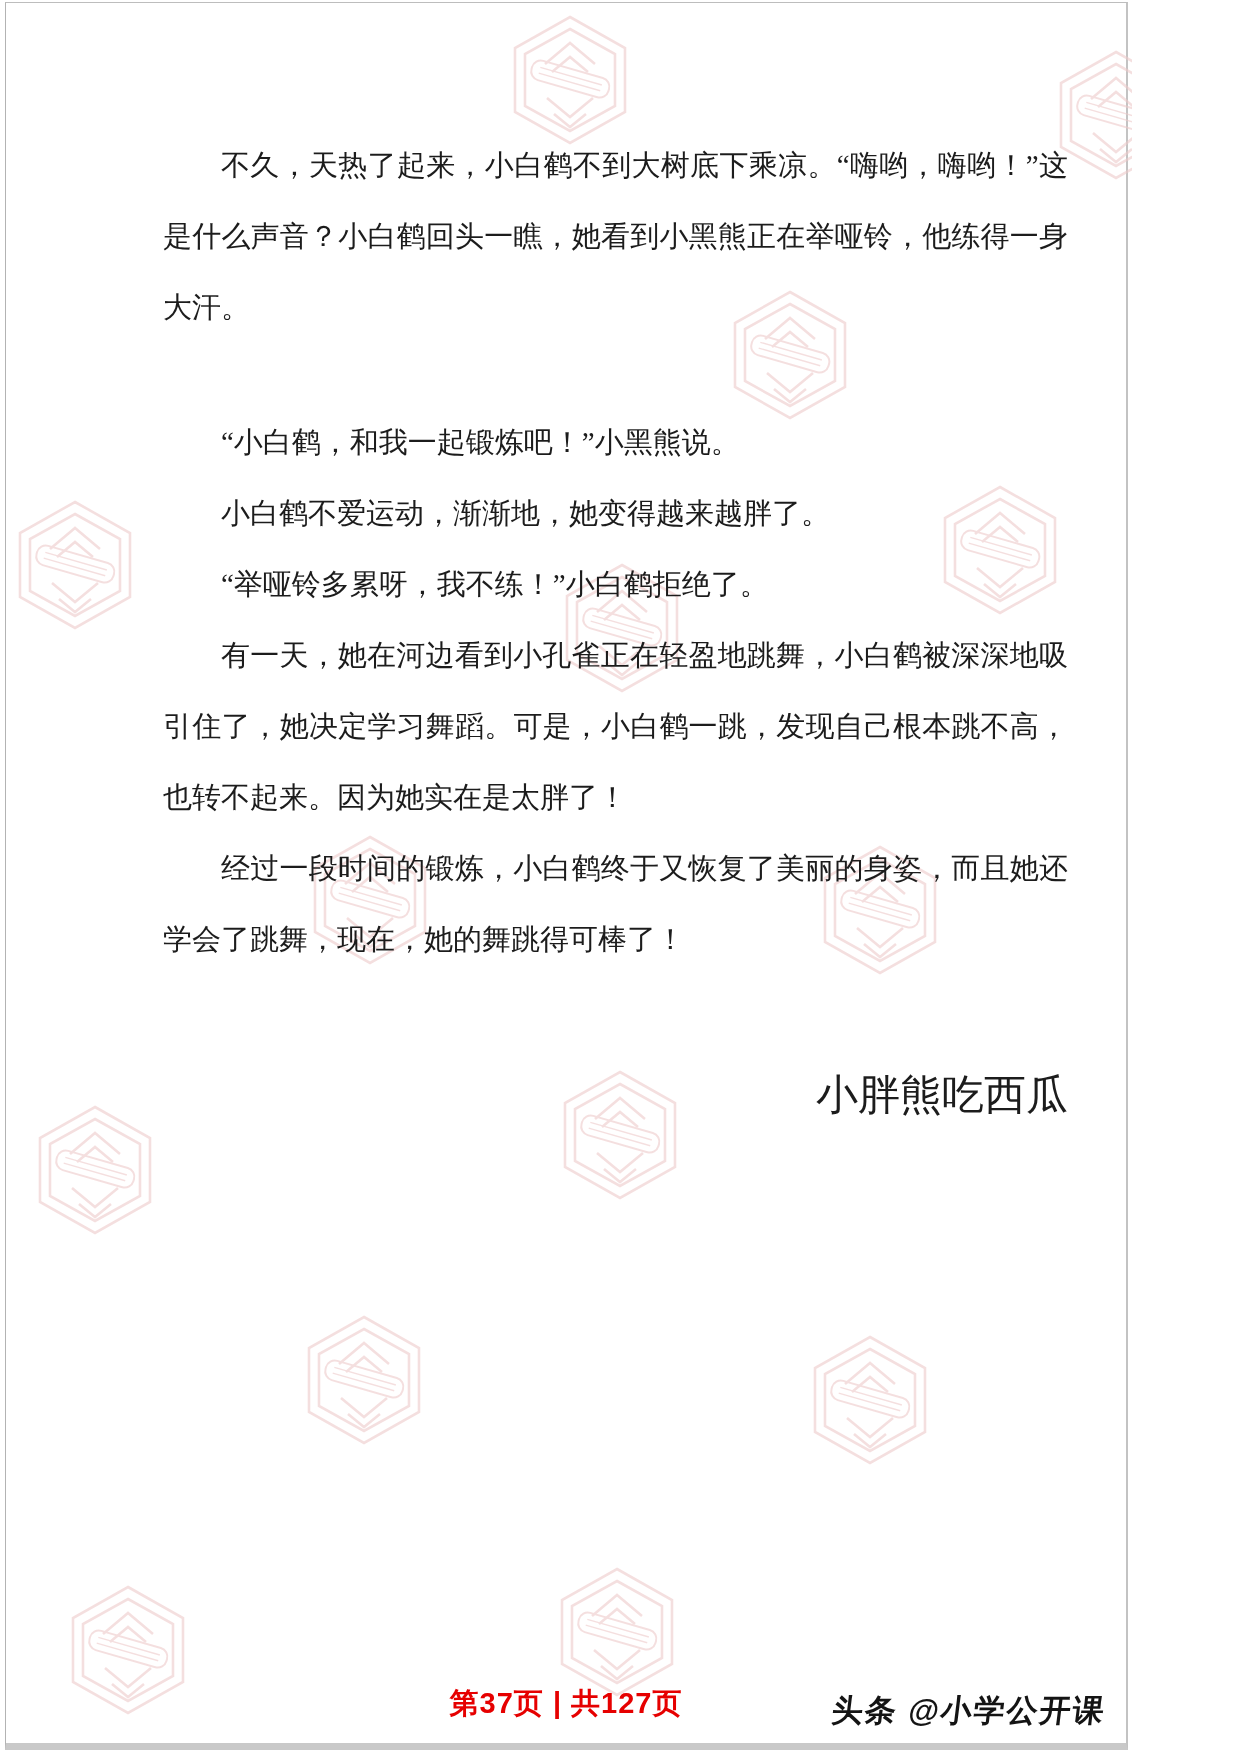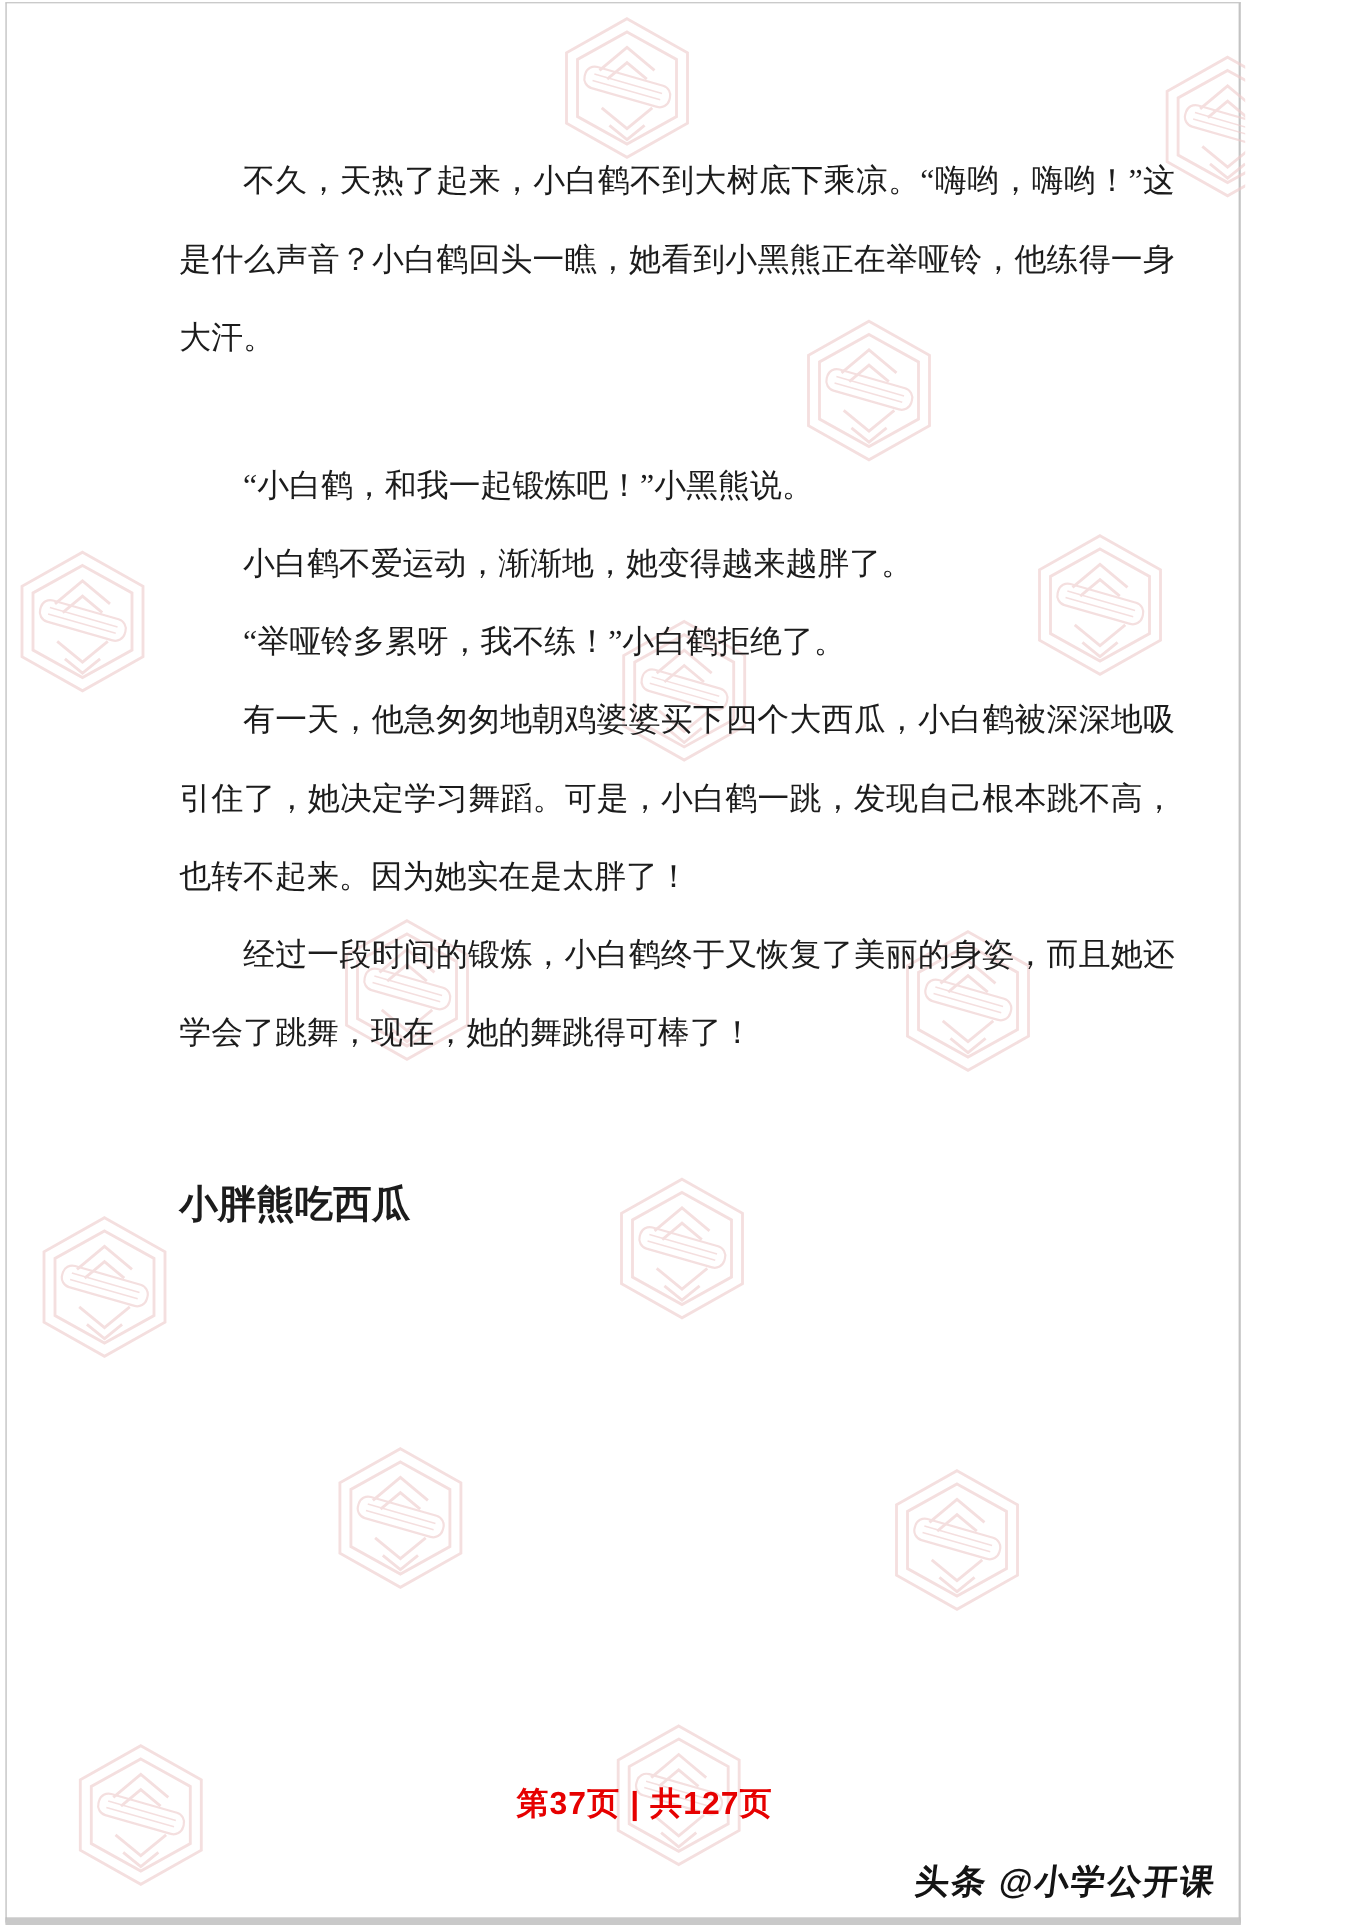--- a/index.html
+++ b/index.html
@@ -6,26 +6,26 @@
   .canvas{position:relative;width:1132px;height:1754px;background:#ffffff;overflow:hidden;
           font-family:"Liberation Serif","DejaVu Serif",serif;color:#1c1c1c;}
   .sheet{position:absolute;left:5px;top:2px;right:4px;bottom:4px;background:#ffffff;
          border-top:1px solid #bdbdbd;border-left:1px solid #b3b3b3;
          border-right:2px solid #c3c3c3;border-bottom:7px solid #c9c9c9;}
   .wm-layer{position:absolute;inset:0;pointer-events:none;}
   .wm{position:absolute;color:#eecaca;opacity:.6;}
   .content{position:absolute;left:163px;width:905px;top:130px;}
   .story1 p{margin:0;font-size:29px;line-height:71px;text-align:justify;text-indent:2em;}
   .story1 p.gap-after{margin-bottom:64px;}
-  .story2-title{margin:88px 0 0;font-size:35px;line-height:64px;font-weight:700;text-align:left;}
+  .story2-title{margin:88px 0 0;font-size:42px;line-height:64px;font-weight:400;text-align:right;}
   .story2{margin-top:60px;}
   .story2 p{margin:0;font-size:26.5px;line-height:38px;text-align:justify;text-indent:2.2em;}
-  .page-info{position:absolute;left:0;width:100%;top:1620px;text-align:center;
+  .page-info{position:absolute;left:0;width:100%;top:1684px;text-align:center;
              font-family:"Liberation Sans","DejaVu Sans",sans-serif;
-             font-size:29px;font-weight:700;letter-spacing:1px;margin-left:20px;}
+             font-size:29px;font-weight:700;letter-spacing:1px;}
   .brand{position:absolute;right:26px;top:1690px;
          font-family:"Liberation Sans","DejaVu Sans",sans-serif;
          font-size:31px;font-weight:800;color:#141414;letter-spacing:2px;
          transform:skewX(-7deg);}
 </style>
 </head>
 <body>
 
 <div class="canvas">
   <div class="sheet"></div>
@@ -228,21 +228,21 @@
     </g>
   </svg>
     </div>
 
   <div class="content">
     <div class="story1">
       <p class="gap-after">不久，天热了起来，小白鹤不到大树底下乘凉。“嗨哟，嗨哟！”这是什么声音？小白鹤回头一瞧，她看到小黑熊正在举哑铃，他练得一身大汗。</p>
       <p>“小白鹤，和我一起锻炼吧！”小黑熊说。</p>
       <p>小白鹤不爱运动，渐渐地，她变得越来越胖了。</p>
       <p>“举哑铃多累呀，我不练！”小白鹤拒绝了。</p>
-      <p>有一天，他急匆匆地朝鸡婆婆买下四个大西瓜，小白鹤被深深地吸引住了，她决定学习舞蹈。可是，小白鹤一跳，发现自己根本跳不高，也转不起来。因为她实在是太胖了！</p>
+      <p>有一天，她在河边看到小孔雀正在轻盈地跳舞，小白鹤被深深地吸引住了，她决定学习舞蹈。可是，小白鹤一跳，发现自己根本跳不高，也转不起来。因为她实在是太胖了！</p>
       <p>经过一段时间的锻炼，小白鹤终于又恢复了美丽的身姿，而且她还学会了跳舞，现在，她的舞跳得可棒了！</p>
     </div>
 
     <h1 class="story2-title">小胖熊吃西瓜</h1>
 
   </div>
 
   <div class="page-info" style="color: rgb(230, 0, 0);">第37页 | 共127页</div>
   <div class="brand">头条 @小学公开课</div>
 </div>

